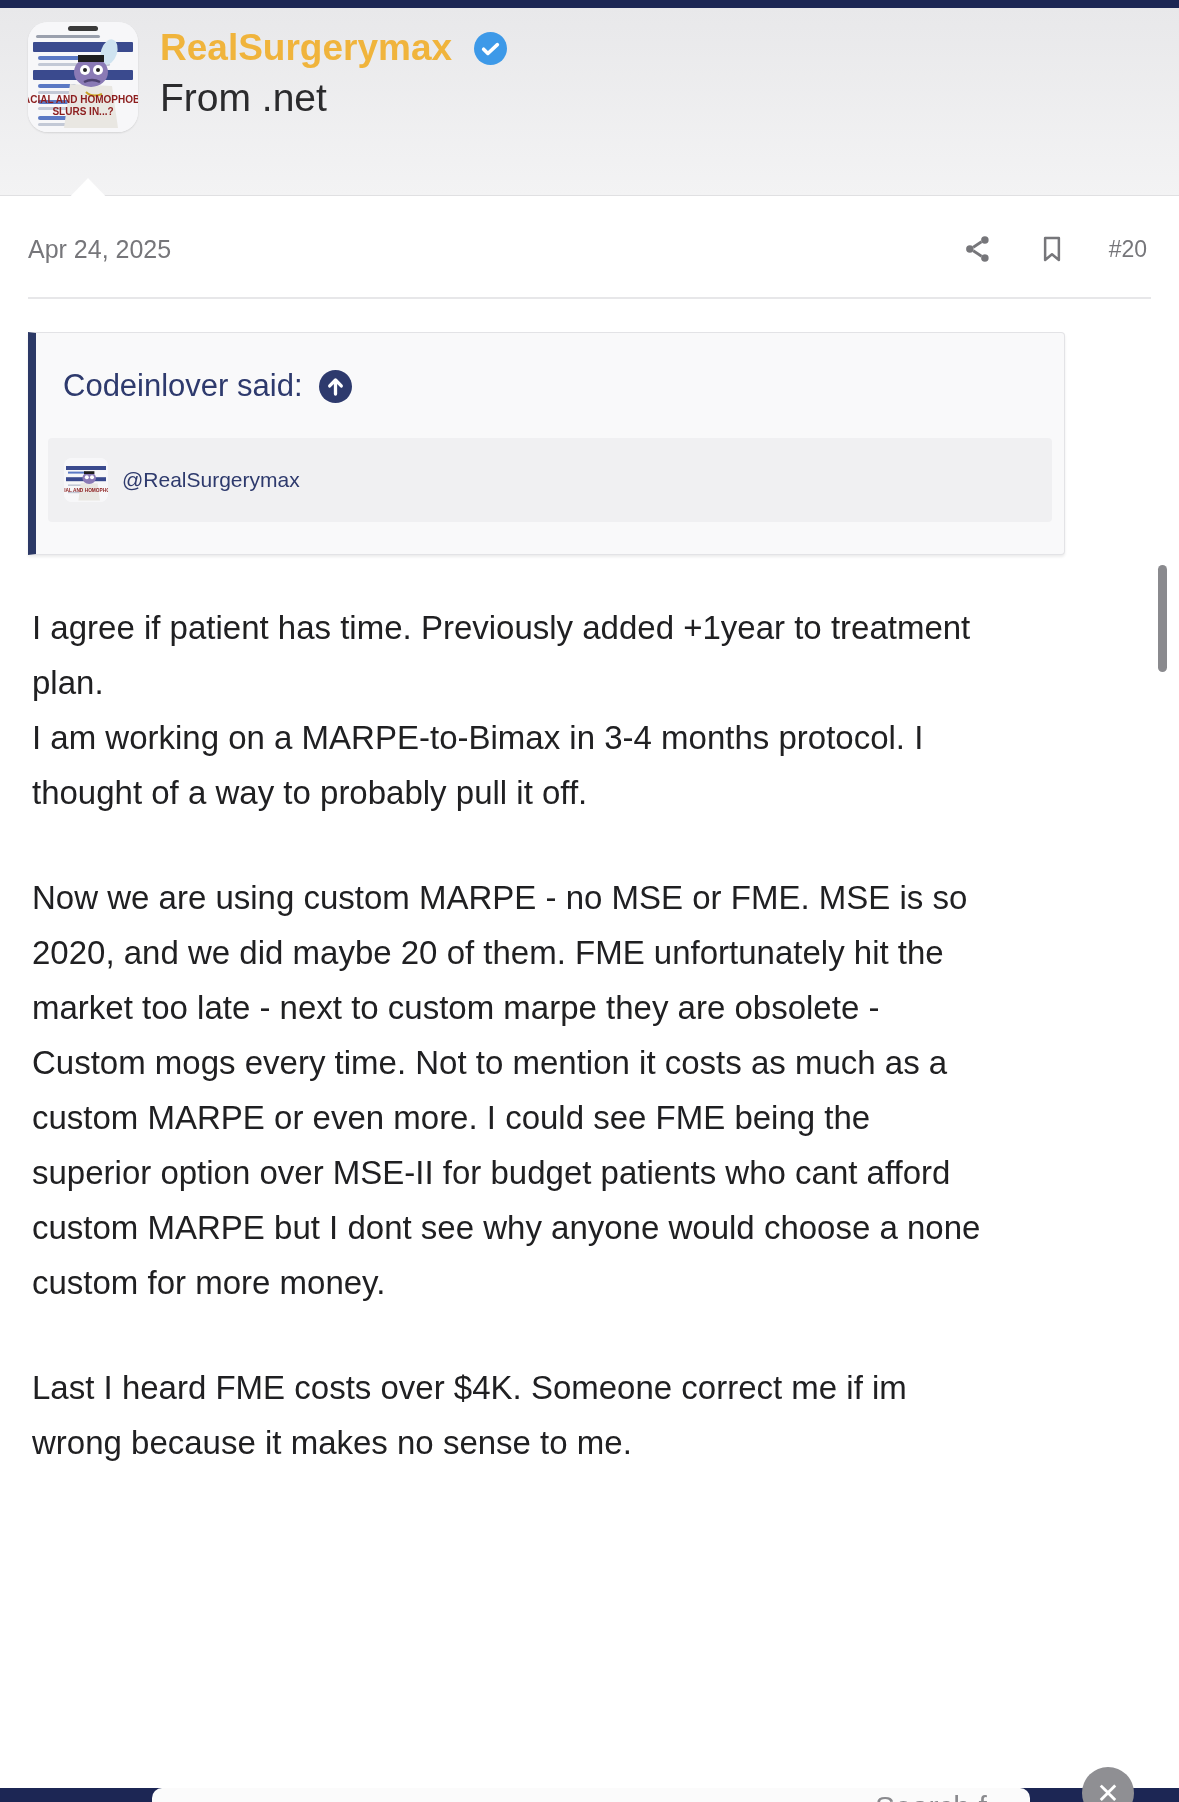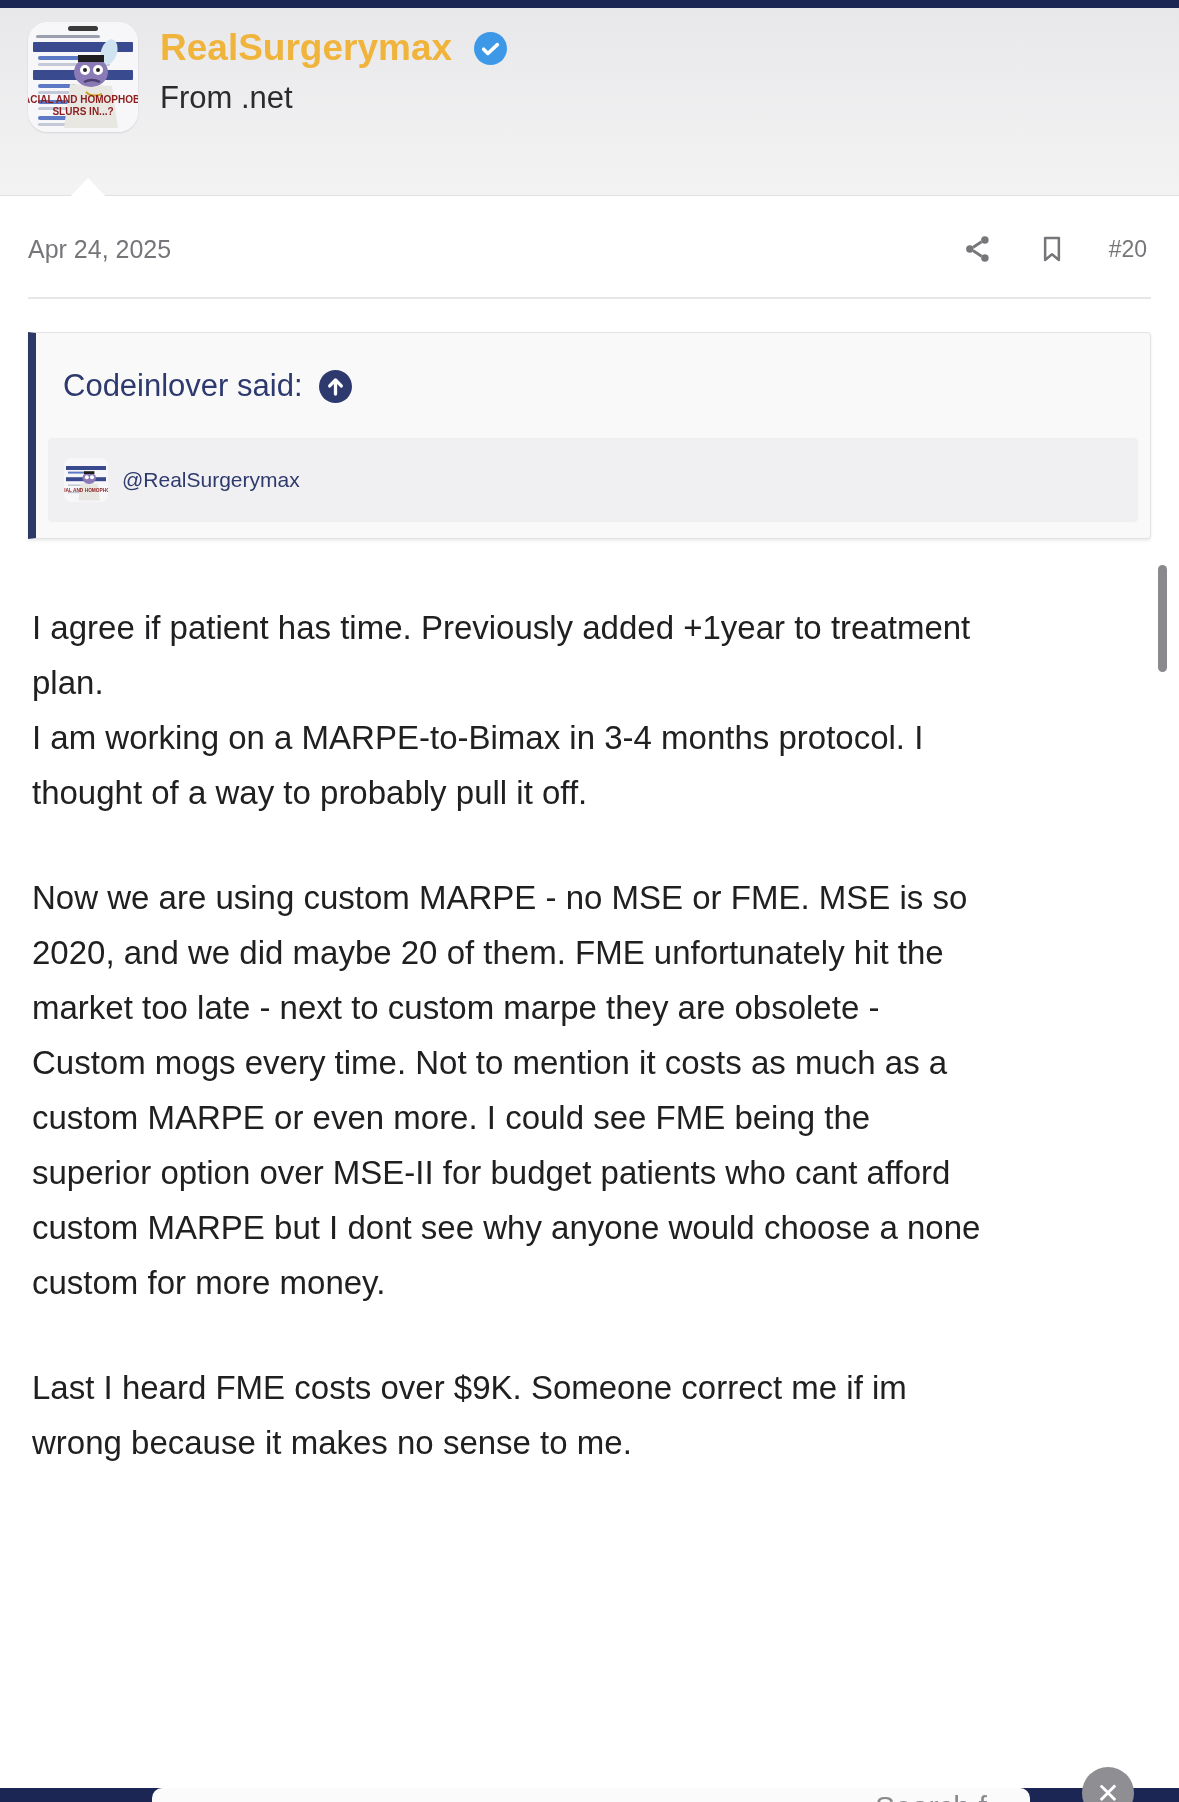--- a/index.html
+++ b/index.html
@@ -19,39 +19,39 @@
   .post-header{position:absolute;top:8px;left:0;width:100%;height:188px;
     background:linear-gradient(var(--header-bg-top),var(--header-bg-bottom));
     border-bottom:1px solid #e0e0e2;}
   .avatar{position:absolute;left:28px;top:14px;width:110px;height:110px;border-radius:20px;
     overflow:hidden;background:#f7f7f9;box-shadow:0 1px 2px rgba(0,0,0,.12);}
   .avatar svg{display:block;width:100%;height:100%;}
   .header-info{position:absolute;left:160px;top:18px;}
   .username-row{display:flex;align-items:center;gap:22px;}
   .username{font-size:37px;font-weight:700;color:var(--gold);line-height:44px;}
   .verified{width:33px;height:33px;display:block;}
-  .subtitle{margin-top:10px;font-size:31px;color:var(--subtitle);line-height:36px;}
+  .subtitle{margin-top:10px;font-size:39px;color:var(--subtitle);line-height:36px;}
   .bubble-tail{position:absolute;left:62px;top:170px;width:0;height:0;
     border-left:26px solid transparent;border-right:26px solid transparent;
     border-bottom:27px solid #fff;z-index:2;}
 
   .date-row{position:absolute;top:230px;left:28px;right:32px;height:38px;
     display:flex;align-items:center;justify-content:space-between;}
   .date{font-size:25px;color:var(--meta-gray);}
   .meta-actions{display:flex;align-items:center;gap:40px;}
   .icon-btn{width:34px;height:34px;display:flex;align-items:center;justify-content:center;}
   .icon-btn svg{width:30px;height:30px;display:block;}
   .post-number{font-size:23px;color:var(--meta-gray);}
 
   .divider{position:absolute;top:297px;left:28px;right:28px;height:2px;background:#e7e7e9;}
 
-  .quote{position:absolute;top:332px;left:28px;width:1123px;
+  .quote{position:absolute;top:332px;left:28px;width:1037px;
     background:var(--quote-bg);border-left:8px solid var(--quote-border);
     border-top:1px solid #e3e3e6;border-right:1px solid #e3e3e6;border-bottom:1px solid #e3e3e6;
-    border-radius:0 4px 4px 0;box-shadow:0 2px 3px rgba(0,0,0,.08);padding-bottom:16px;}
+    border-radius:0 4px 4px 0;box-shadow:0 2px 3px rgba(0,0,0,.08);padding-bottom:32px;}
   .quote-header{display:flex;align-items:center;gap:16px;padding:34px 0 33px 27px;}
   .quote-attribution{font-size:31px;line-height:38px;color:var(--quote-text);}
   .jump-circle{width:33px;height:33px;display:block;}
   .quote-inner{margin:0 12px;background:var(--quote-inner-bg);border-radius:4px;
     display:flex;align-items:center;gap:14px;padding:20px 16px;}
   .avatar-mini{width:44px;height:44px;border-radius:8px;overflow:hidden;flex:0 0 auto;background:#f7f7f9;}
   .avatar-mini svg{display:block;width:100%;height:100%;}
   .quote-mention{font-size:21px;color:var(--quote-text);}
 
   .post-text{position:absolute;top:600px;left:28px;width:1123px;}
@@ -178,21 +178,21 @@
 I am working on a MARPE-to-Bimax in 3-4 months protocol. I
 thought of a way to probably pull it off.</p>
       <p>Now we are using custom MARPE - no MSE or FME. MSE is so
 2020, and we did maybe 20 of them. FME unfortunately hit the
 market too late - next to custom marpe they are obsolete -
 Custom mogs every time. Not to mention it costs as much as a
 custom MARPE or even more. I could see FME being the
 superior option over MSE-II for budget patients who cant afford
 custom MARPE but I dont see why anyone would choose a none
 custom for more money.</p>
-      <p>Last I heard FME costs over $9K. Someone correct me if im
+      <p>Last I heard FME costs over $4K. Someone correct me if im
 wrong because it makes no sense to me.</p>
     </div>
 
   <div class="scrollbar-thumb"></div>
 
   <div class="bottom-bar"></div>
   <div class="bottom-strip">
     <span class="strip-text">Search f</span>
   </div>
 

